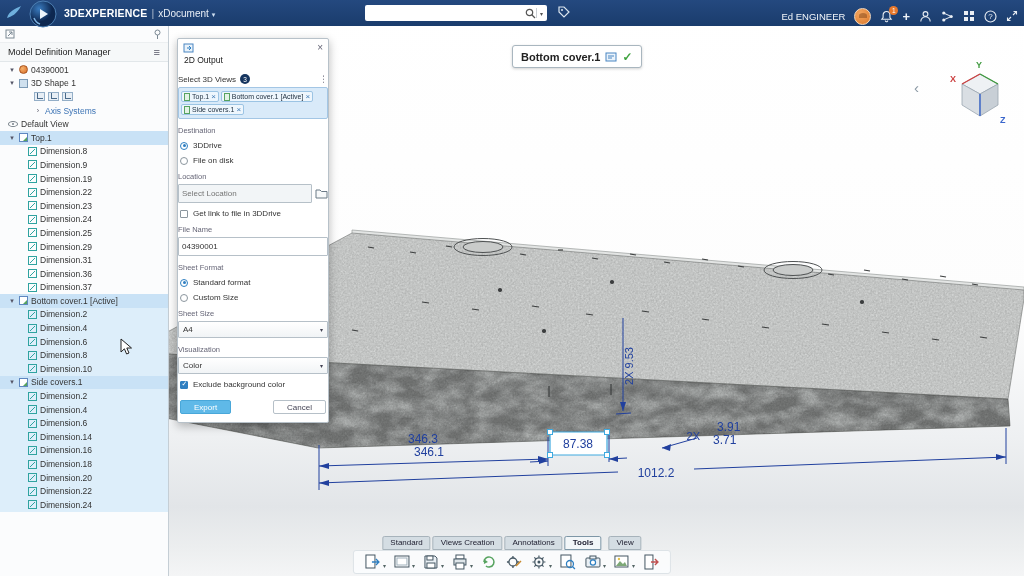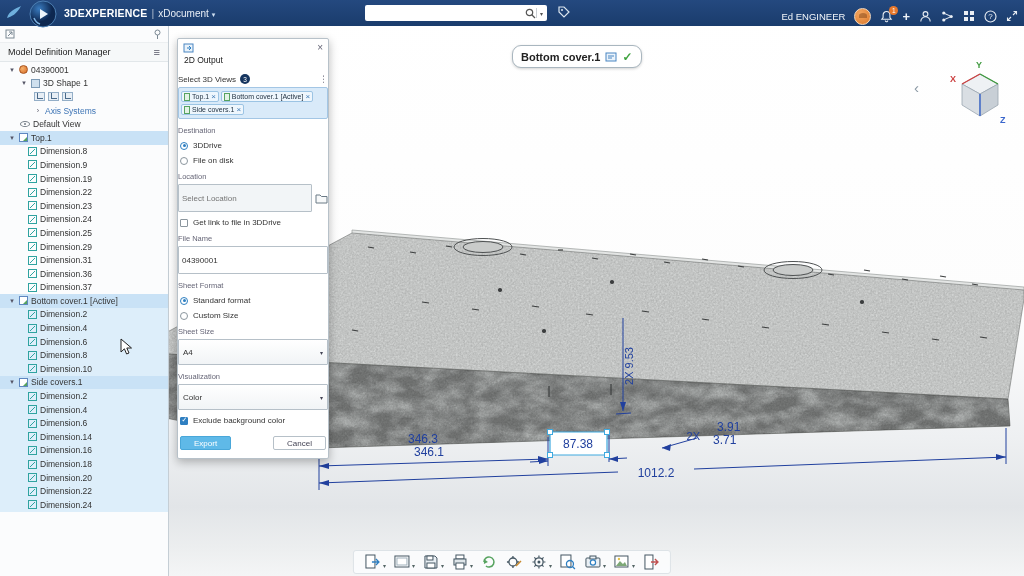--- a/index.html
+++ b/index.html
@@ -38,21 +38,21 @@
               z-index:40;display:flex;flex-direction:column}
   .panel-chrome{height:17px;position:relative;border-bottom:1px solid #eceff1}
   .panel-chrome .dock{position:absolute;left:5px;top:3px}
   .panel-chrome .pin{position:absolute;right:6px;top:3px}
   .panel-header{height:19px;display:flex;align-items:center;padding:0 8px;font-size:9px;color:#222;border-bottom:1px solid #e2e7ea;background:#f6f8f9}
   .panel-header .ph-title{flex:1;white-space:nowrap;overflow:hidden}
   .panel-header .menu{color:#556;font-size:11px;line-height:1}
   .tree{flex:1;overflow:hidden;font-size:8.5px;color:#333;padding-top:1px}
   .trow{display:flex;align-items:center;height:13.6px;padding-left:8px;gap:3px;white-space:nowrap}
   .trow .caret{font-size:7px;color:#556;width:8px;flex:0 0 auto;text-align:center}
-  .ind2{padding-left:20px}.ind3{padding-left:34px}
+  .ind2{padding-left:8px}.ind3{padding-left:34px}
   .dimrow{padding-left:28px}
   .gh{background:#c9e2f6}
   .hl .trow{background:#ddeefa}
   .axis-link{color:#3d74b5}
   .ico{width:9px;height:9px;flex:0 0 auto;display:inline-block}
   .ico-root{border-radius:50%;background:radial-gradient(circle at 35% 35%,#f6b26b,#d56a28);border:1px solid #a8541e}
   .ico-shape{background:#cfe0ee;border:1px solid #7c9ab5}
   .ico-view{background:#fff;border:1px solid #5f87c0;position:relative}
   .ico-view::after{content:"";position:absolute;right:0;bottom:0;border-left:4px solid transparent;border-bottom:4px solid #56a35f}
   .ico-eye{width:10px;height:6px;border:1px solid #778089;border-radius:50%;position:relative}
@@ -81,37 +81,37 @@
         padding:0 2px;height:11px;font-size:7px;color:#234}
   .chip-ico{width:6px;height:8px;background:#e4f2e6;border:1px solid #57a35f;flex:0 0 auto}
   .chip-x{color:#3f7ab5;font-size:8px;line-height:1}
   .optrow{display:flex;align-items:center;gap:5px;margin-top:6px;padding-left:2px;font-size:8px}
   .radio{width:8px;height:8px;border:1px solid #8b969e;border-radius:50%;background:#fff;position:relative;flex:0 0 auto}
   .radio.on{border-color:#2f7fc1}
   .radio.on::after{content:"";position:absolute;left:1.5px;top:1.5px;right:1.5px;bottom:1.5px;background:#2f7fc1;border-radius:50%}
   .cb{width:8px;height:8px;border:1px solid #8b969e;background:#fff;position:relative;border-radius:1px;flex:0 0 auto}
   .cb.on{background:#2f7fc1;border-color:#2f7fc1}
   .cb.on::after{content:"✓";color:#fff;font-size:7px;position:absolute;left:.5px;top:-1.5px}
-  .txt{width:100%;height:28px;border:1px solid #b6c0c8;font-size:8px;padding:0 3px;margin-top:3px;border-radius:1px;
+  .txt{width:100%;height:19px;border:1px solid #b6c0c8;font-size:8px;padding:0 3px;margin-top:3px;border-radius:1px;
        font-family:inherit;color:#333;outline:none}
   .txt:disabled{background:#f2f5f7;color:#99a}
   .loc-row{display:flex;gap:3px;align-items:center;margin-top:0}
   .loc-row .txt{flex:1}
   .folder-btn{margin-top:3px}
-  .sel{height:26px;border:1px solid #b6c0c8;display:flex;align-items:center;padding:0 4px;font-size:8px;margin-top:3px;
+  .sel{height:17px;border:1px solid #b6c0c8;display:flex;align-items:center;padding:0 4px;font-size:8px;margin-top:3px;
        background:linear-gradient(#fff,#f1f4f6);border-radius:1px}
   .sel-caret{margin-left:auto;font-size:6px;color:#445}
   .btnrow{display:flex;justify-content:space-between;margin-top:11px;padding:0 2px}
   .btn{height:14px;font-size:8px;padding:0 13px;border-radius:2px;display:flex;align-items:center;font-family:inherit}
   .btn-primary{background:#5fb9e8;color:#fff;border:1px solid #49a7d9}
   .btn-secondary{background:#fff;color:#445;border:1px solid #b6c0c8}
 
   
   #scene{position:absolute;left:0;top:0;width:1024px;height:576px;z-index:10}
-  .view-badge{position:absolute;left:512px;top:45px;height:23px;background:#fff;border:1px solid #a9b6bf;border-radius:9px;
+  .view-badge{position:absolute;left:512px;top:45px;height:23px;background:#fff;border:1px solid #a9b6bf;border-radius:3px;
               box-shadow:0 1px 3px rgba(0,0,0,.18);display:flex;align-items:center;gap:5px;padding:0 8px;z-index:30;
               font-size:11px;font-weight:bold;color:#222}
   .badge-check{color:#3fa33f;font-size:12px;font-weight:bold}
 
   .tabs{position:absolute;left:50%;transform:translateX(-50%);bottom:26px;display:flex;gap:2px;z-index:20;font-size:8px}
   .tab{background:#d4dde3;border:1px solid #a7b3bb;padding:1px 7px 2px;color:#223;border-radius:2px 2px 0 0}
   .tab.active{background:#f2f6f8;border-color:#7d96a6;font-weight:bold}
   .tab.last{margin-left:5px}
 
   .toolbar{position:absolute;left:50%;transform:translateX(-50%);bottom:2px;display:flex;align-items:center;gap:7px;
@@ -619,20 +619,27 @@
         </svg>
       </span>
       <span class="tb-ico">
         <svg width="12" height="12" viewBox="0 0 12 12">
           <path d="M7.5,1.5 h3 v3 M10.5,1.5 L7,5 M4.5,10.5 h-3 v-3 M1.5,10.5 L5,7" fill="none" stroke="#e9eef4" stroke-width="1.1"></path>
         </svg>
       </span>
     </div>
   </div>
 
+  <div class="tabs">
+    <span class="tab">Standard</span>
+    <span class="tab">Views Creation</span>
+    <span class="tab">Annotations</span>
+    <span class="tab active">Tools</span>
+    <span class="tab last">View</span>
+  </div>
 
   <div class="toolbar">
     <span class="tool">
       <svg width="18" height="18" viewBox="0 0 18 18">
         <rect x="2" y="2" width="9" height="13" fill="#fff" stroke="#445662"></rect>
         <path d="M8,9 h7 m-3,-3 l3,3 -3,3" fill="none" stroke="#2f7fc1" stroke-width="1.3"></path>
       </svg>
         <span class="tcaret">▾</span>
     </span>
     <span class="tool">

